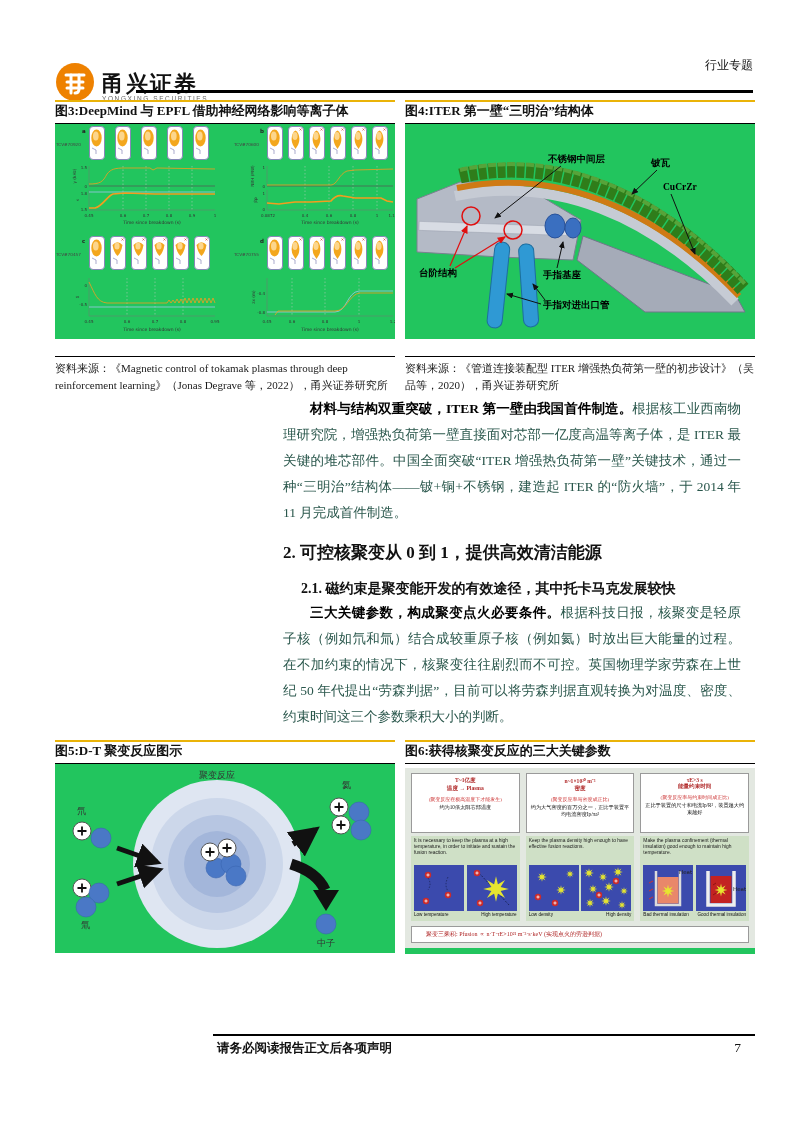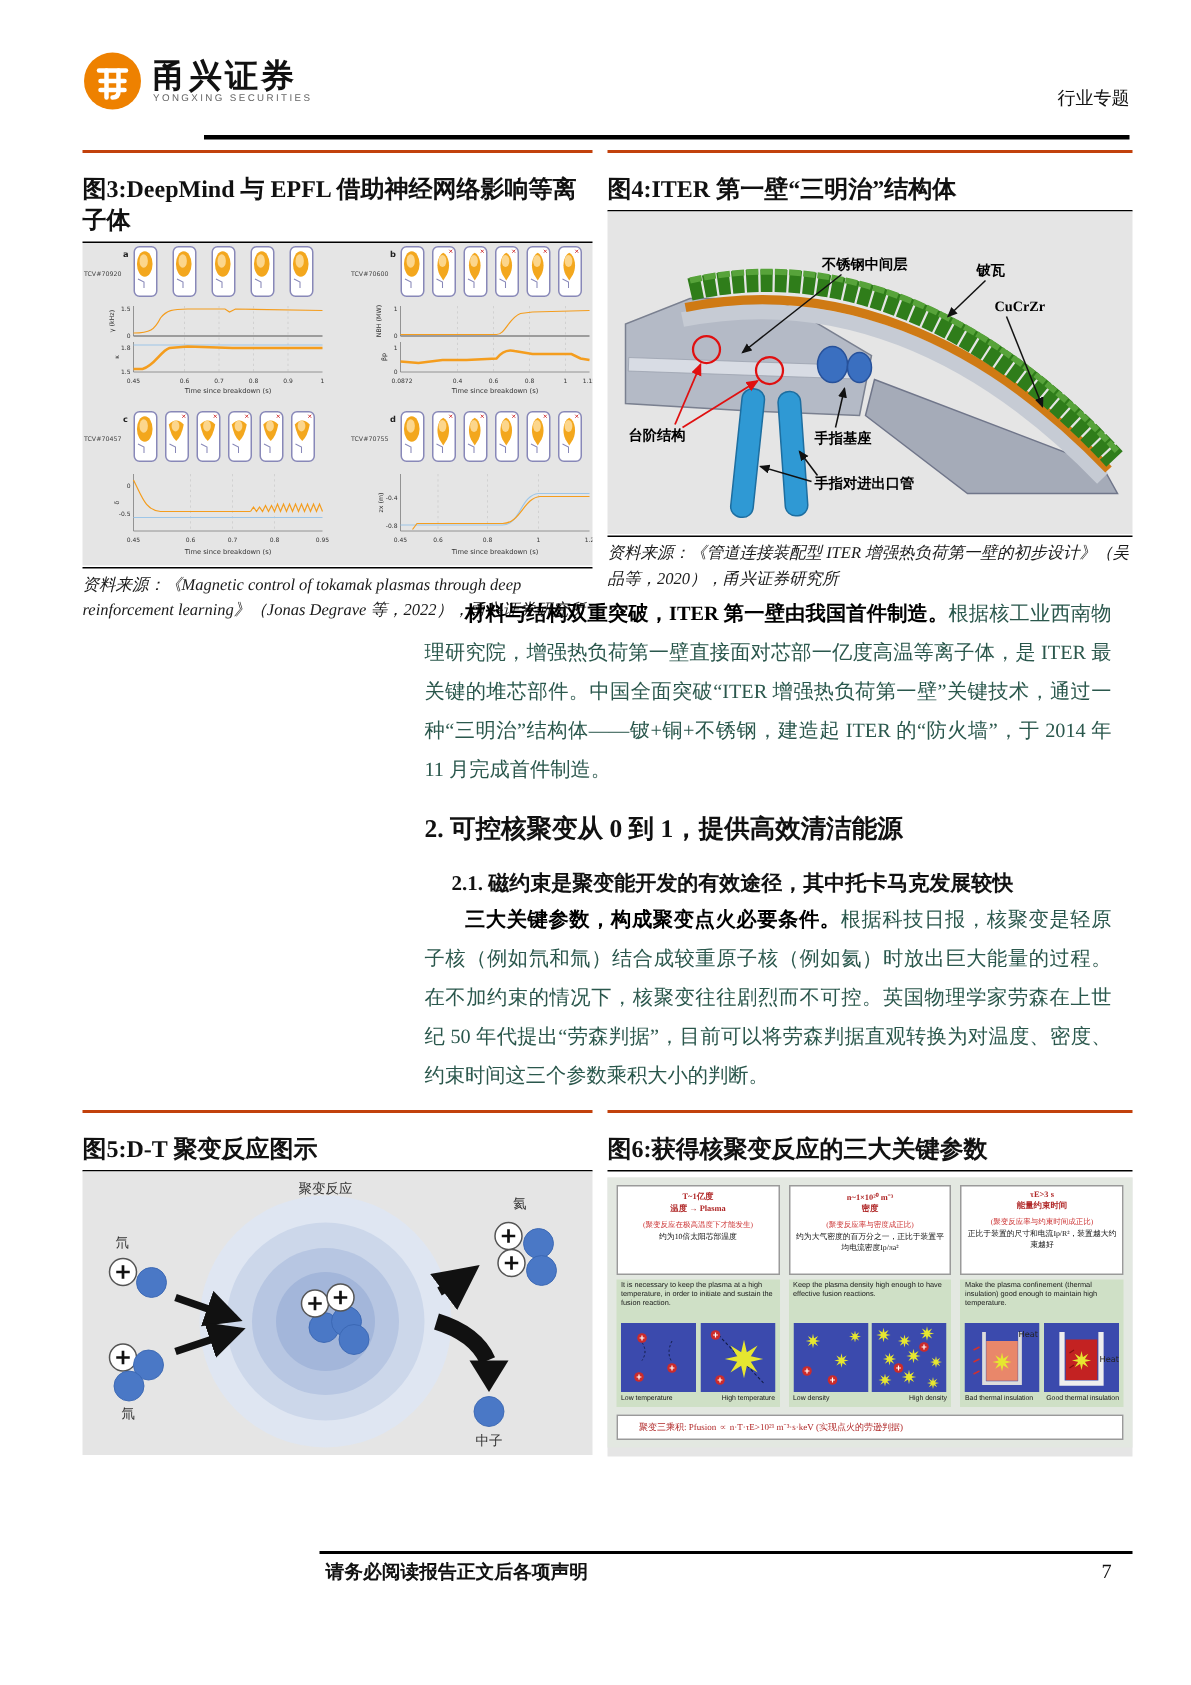--- a/index.html
+++ b/index.html
@@ -1,39 +1,39 @@
 <!DOCTYPE html>
 <html lang="zh"><head>
 <meta charset="utf-8">
 <style>
   *{margin:0;padding:0;box-sizing:border-box}
   html,body{background:#fff}
   body{width:794px;height:1123px;position:relative;font-family:"Liberation Serif",serif;color:#111;overflow:hidden}
 
   
-  .logo{position:absolute;left:55px;top:34px;display:flex;align-items:center;gap:7px}
+  .logo{position:absolute;left:55px;top:62px;display:flex;align-items:flex-end;gap:7px}
   .logo-mark{width:40px;height:40px}
   .brand-name{font-family:"Liberation Sans",sans-serif;font-size:22px;font-weight:bold;letter-spacing:2px;line-height:1.05}
   .brand-sub{font-family:"Liberation Sans",sans-serif;font-size:6.5px;color:#666;letter-spacing:1.6px}
   .header-rule{position:absolute;left:136px;top:90px;width:617px;height:3px;background:#000}
   .page-tag{position:absolute;right:41px;top:57px;font-size:12px;font-weight:normal}
 
   
   .figblock{position:absolute}
   .fig3{left:55px;top:100px;width:340px}
   .fig4{left:405px;top:100px;width:350px}
   .fig5{left:55px;top:740px;width:340px}
   .fig6{left:405px;top:740px;width:350px}
-  .fig-title{border-top:2px solid #c2410c;border-bottom:1px solid #000;font-weight:bold;font-size:16px;padding:14px 0 3px}
-  .fig-body{background:#e5e5e5}
+  .fig-title{border-top:2px solid #eab308;border-bottom:1px solid #000;font-weight:bold;font-size:13px;padding:0 0 3px}
+  .fig-body{background:#22c55e}
   .fig3 .fig-body{height:215px}
   .fig4 .fig-body{height:215px}
   .fig5 .fig-body{height:189px}
   .fig6 .fig-body{height:186px}
-  .fig-source{border-top:1px solid #000;margin-top:1px;padding-top:3px;font-style:italic;font-size:11px;line-height:1.5;color:#1a1a1a}
+  .fig-source{border-top:1px solid #000;margin-top:17px;padding-top:3px;font-size:11px;line-height:1.5;color:#1a1a1a}
 
   
   .para{position:absolute;left:283px;width:458px;font-size:13.5px;line-height:26px;text-align:justify;text-indent:2em;color:#2a574c}
   .para b{color:#000}
   .p1{top:396px}
   .p2{top:600px}
   .h2{position:absolute;left:283px;top:541px;font-size:17px;font-weight:bold}
   .h3{position:absolute;left:301px;top:580px;font-size:14px;font-weight:bold}
 
   

